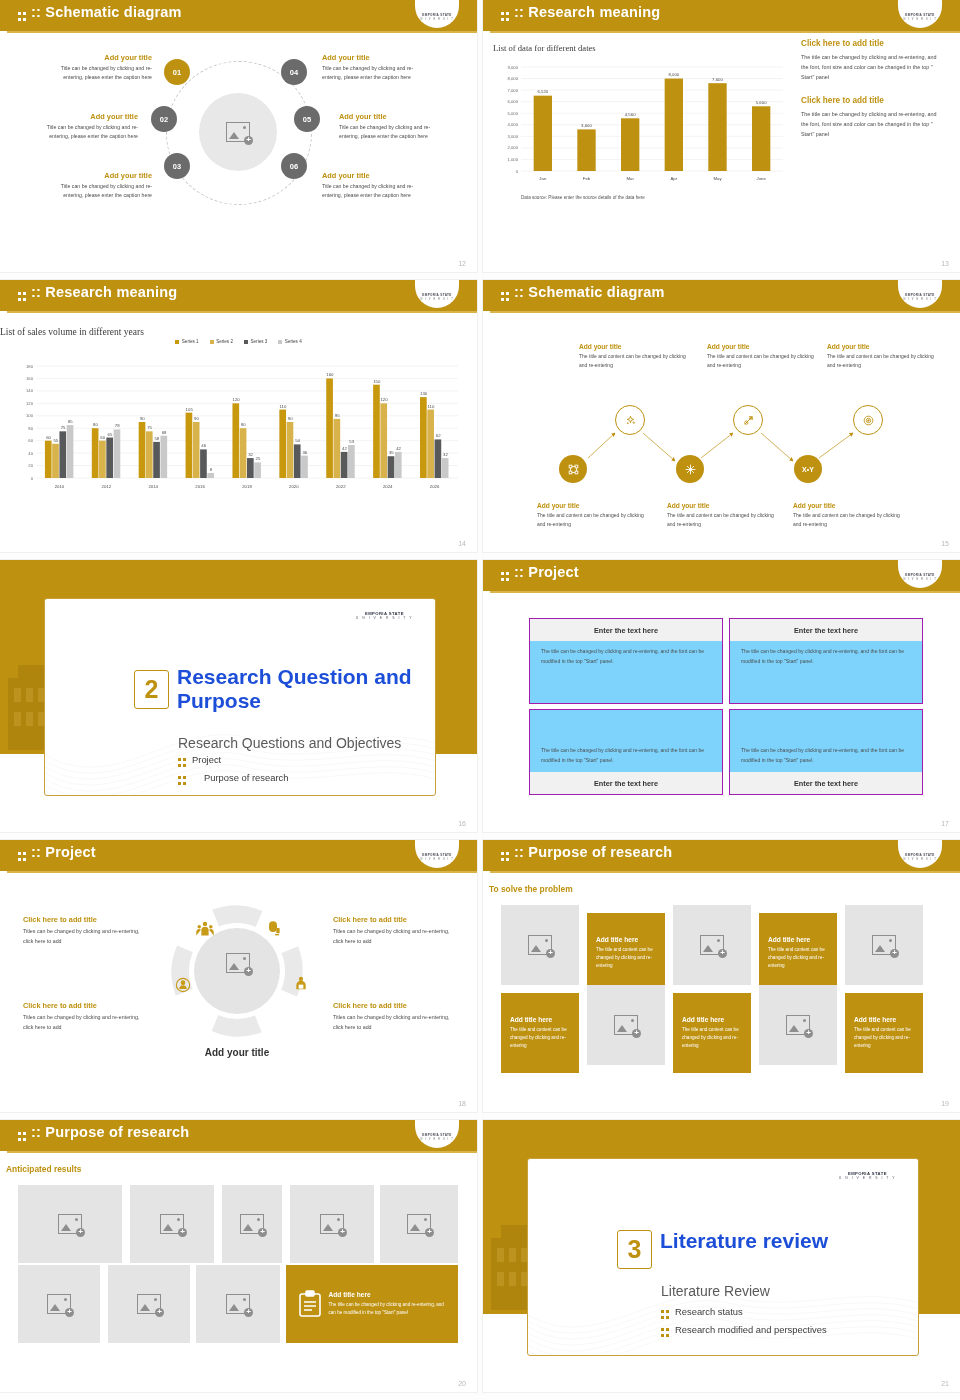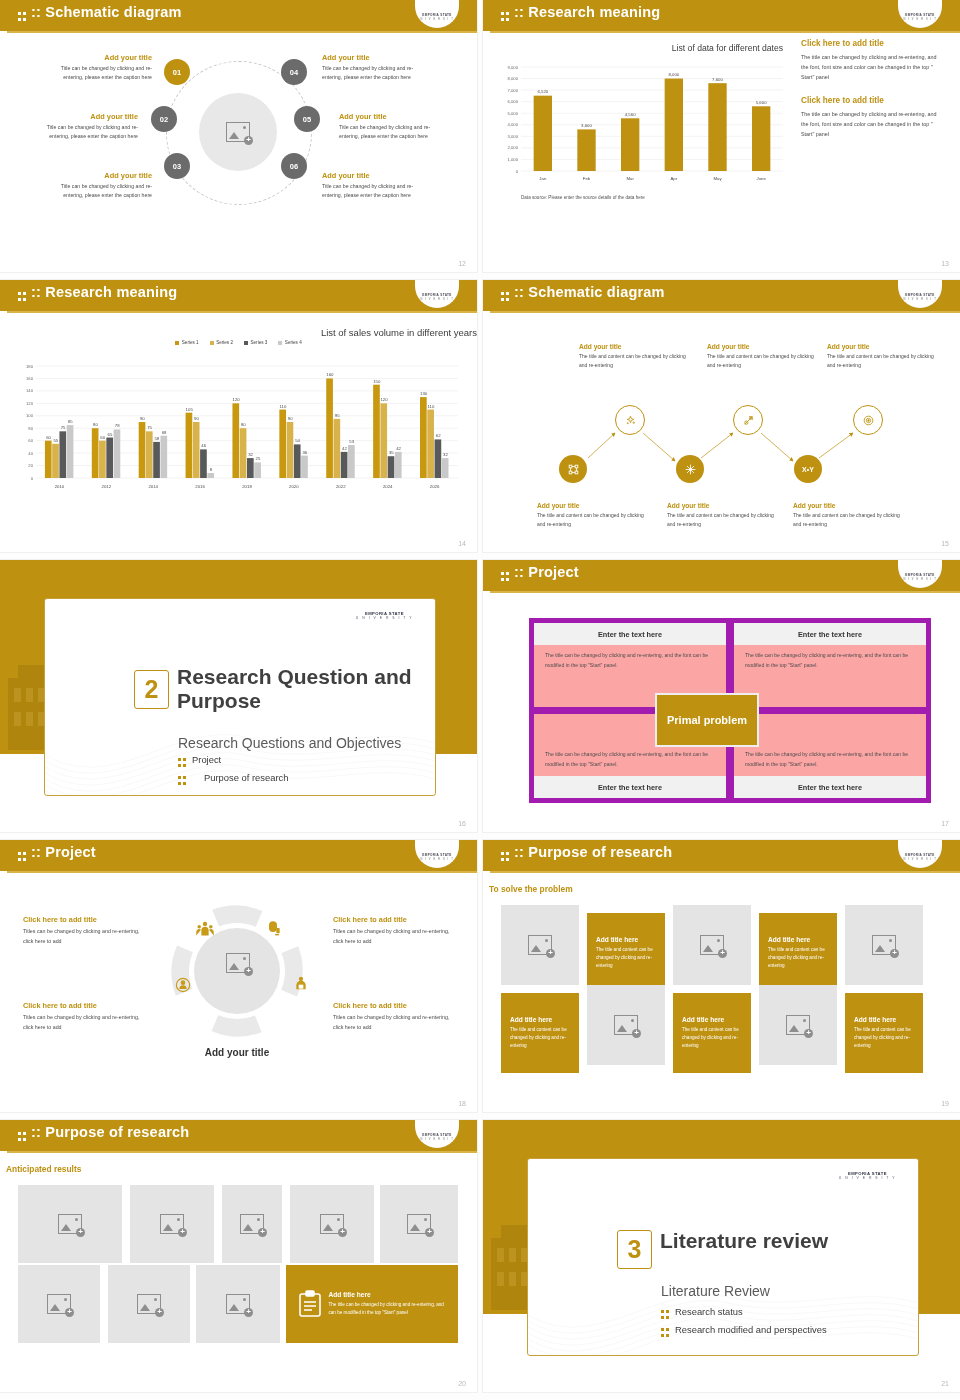--- a/index.html
+++ b/index.html
@@ -27,21 +27,21 @@
   .s12-ring{position:absolute;left:166px;top:28px;width:144px;height:142px;border:1px dashed #c9c9c9;border-radius:50%;}
   .s12-node{position:absolute;width:26px;height:26px;border-radius:50%;background:#6b6b6b;color:#fff;font-size:7.5px;font-weight:bold;display:flex;align-items:center;justify-content:center;}
   .s12-node.a{background:#BE9110;}
   .s12-txt{position:absolute;width:108px;}
   .s12-txt .h{font-size:7.4px;font-weight:bold;color:#BE9110;margin-bottom:2px;}
   .ph-img{position:relative;width:22px;height:18px;border:1.4px solid #8e8e8e;}
   .ph-img:before{content:"";position:absolute;left:2px;bottom:2px;width:0;height:0;border-left:5px solid transparent;border-right:5px solid transparent;border-bottom:7px solid #8e8e8e;}
   .ph-img:after{content:"";position:absolute;right:3px;top:2.5px;width:3px;height:3px;border-radius:50%;background:#8e8e8e;}
   .ph-plus{position:absolute;right:-4px;bottom:-4px;width:9px;height:9px;border-radius:50%;background:#8e8e8e;color:#fff;font-size:8px;line-height:8px;text-align:center;font-weight:bold;}
   
-  .chart-title{text-align:right;font-size:8.6px;color:#3b3b3b;}
+  .chart-title{text-align:left;font-size:8.6px;color:#3b3b3b;font-family:Liberation Serif, serif;}
   .axis-lbl{font-size:4.2px;fill:#6b6b6b;}
   .bar{fill:#BE9110;}
   .dlabel{font-size:4.3px;fill:#4a4a4a;text-anchor:middle;}
   .gl{stroke:#e6e6e6;stroke-width:.5;}
   .src{font-size:4.6px;color:#555;}
   
   .s13-col{position:absolute;left:318px;top:6px;width:140px;}
   .s13-col h4{margin:0 0 4px;font-size:8.2px;color:#BE9110;font-weight:bold;}
   .s13-col p{margin:0 0 14px;font-size:5.4px;line-height:1.85;color:#4c4c4c;}
   
@@ -56,27 +56,27 @@
   .s15-t .h{font-size:6.6px;font-weight:bold;color:#BE9110;margin-bottom:2px;}
   .s15-t .p{font-size:5px;line-height:1.75;color:#4c4c4c;}
   
   .sec{position:relative;width:477px;height:272px;background:#BE9110;overflow:hidden;}
   .sec-card{position:absolute;left:44px;top:38px;width:390px;height:196px;background:#fff;border:1px solid #C8A03A;border-radius:3px;overflow:hidden;}
   .sec-tab{position:absolute;left:50%;transform:translateX(-50%);top:-13px;width:52px;height:26px;background:#fff;border-radius:26px 26px 0 0;}
   .sec-logo{position:absolute;right:22px;top:12px;text-align:center;}
   .sec-logo .l1{font-size:4.2px;font-weight:bold;letter-spacing:.4px;color:#2d3242;}
   .sec-logo .l2{font-size:3.4px;letter-spacing:1.5px;color:#555b6b;}
   .sec-num{position:absolute;left:89px;top:71px;width:33px;height:37px;border:1.6px solid #BE9110;border-radius:3px;display:flex;align-items:center;justify-content:center;font-size:25px;color:#BE9110;font-weight:bold;}
-  .sec-h1{position:absolute;left:132px;top:66px;font-size:21px;line-height:1.13;font-weight:bold;color:#404040;}
+  .sec-h1{position:absolute;left:132px;top:66px;font-size:21px;line-height:1.13;font-weight:bold;color:#1d4ed8;}
   .sec-h2{position:absolute;left:133px;top:136px;font-size:14px;color:#5a5a5a;}
   .sec-li{position:absolute;left:133px;font-size:9.4px;color:#3b3b3b;}
   .dots-g i{background:#BE9110 !important;}
   .wave{position:absolute;left:0;bottom:0;width:100%;height:92px;opacity:.55;}
   
-  .p17-box{position:absolute;width:192px;height:84px;background:#fca5a5;border:5px solid #a21caf;}
+  .p17-box{position:absolute;width:192px;height:84px;background:#7dd3fc;border:1px solid #a21caf;}
   .p17-bar{position:absolute;left:0;right:0;height:22px;background:#f1f1f1;display:flex;align-items:center;justify-content:center;font-size:7.3px;font-weight:bold;color:#333;}
   .p17-p{position:absolute;left:11px;right:11px;font-size:5.1px;line-height:1.95;color:#4c4c4c;}
   .p17-mid{position:absolute;left:172px;top:100px;width:100px;height:50px;background:#BE9110;border:2px solid #eee;display:flex;align-items:center;justify-content:center;color:#fff;font-size:11px;font-weight:bold;}
   
   .s18-t{position:absolute;width:124px;}
   .s18-t .h{font-size:7.3px;font-weight:bold;color:#BE9110;margin-bottom:3px;}
   .s18-t .p{font-size:5.3px;line-height:1.85;color:#4c4c4c;}
   
   .sec-head{position:absolute;left:6px;top:11px;font-size:8.4px;font-weight:bold;color:#BE9110;}
   .tile{position:absolute;display:flex;align-items:center;justify-content:center;}
@@ -529,23 +529,20 @@
         <div class="p17-p" style="top:28px;">The title can be changed by clicking and re-entering, and the font can be modified in the top "Start" panel.</div>
       </div>
       <div class="p17-box" style="left:46px;top:116px;">
         <div class="p17-bar" style="bottom:0;">Enter the text here</div>
         <div class="p17-p" style="top:36px;">The title can be changed by clicking and re-entering, and the font can be modified in the top "Start" panel.</div>
       </div>
       <div class="p17-box" style="left:246px;top:116px;">
         <div class="p17-bar" style="bottom:0;">Enter the text here</div>
         <div class="p17-p" style="top:36px;">The title can be changed by clicking and re-entering, and the font can be modified in the top "Start" panel.</div>
       </div>
-      <div class="p17-mid">
-          <span>Primal problem</span>
-        </div>
     </div>
     <div class="pgnum">17</div>
   </div>
 
   <div class="slide">
     <div class="hdr">
       <div class="hdr-title"><span class="dots"><i></i><i></i><i></i><i></i></span><span style="margin-left:2px">:: Project</span></div>
       <div class="logo-badge">
         <div class="lg1">EMPORIA STATE</div>
         <div class="lg2">U N I V E R S I T Y</div>

